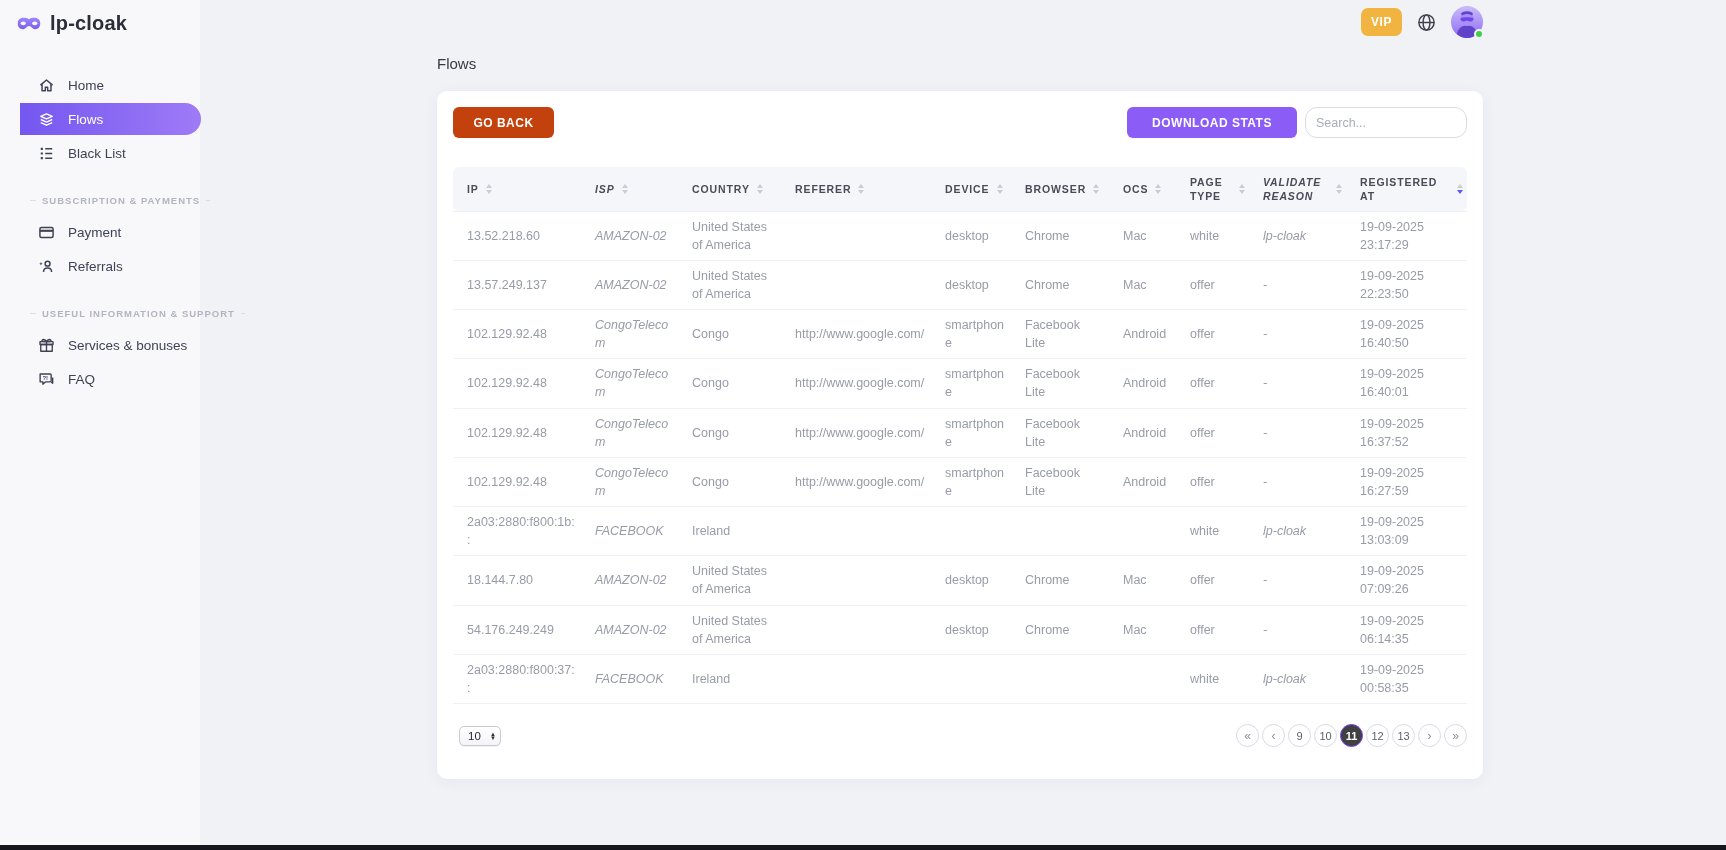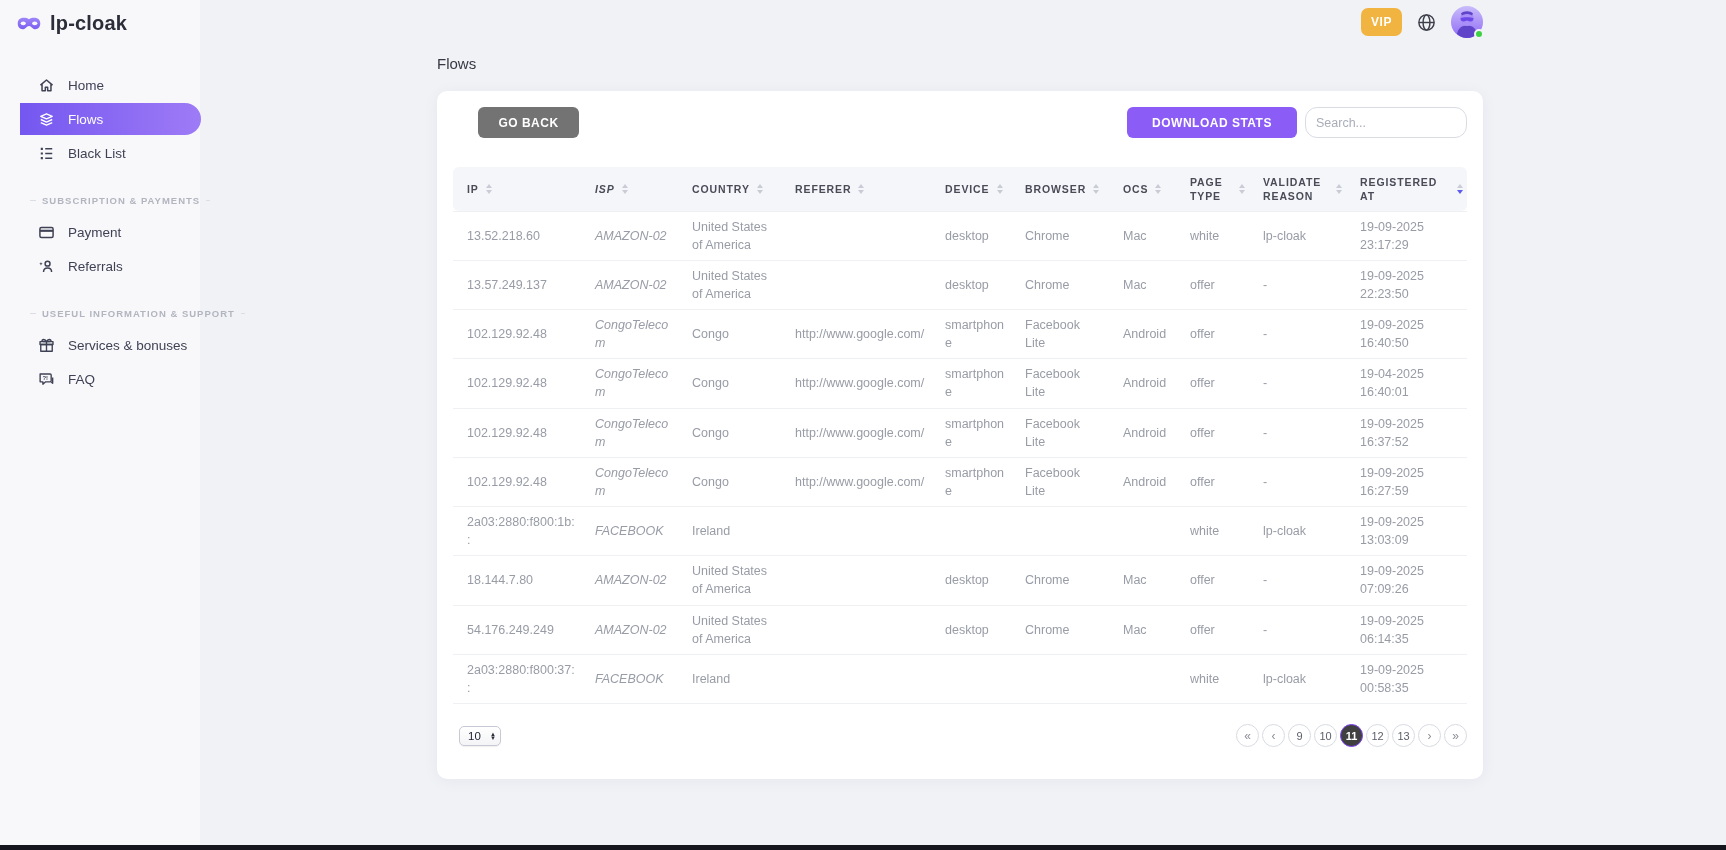--- a/index.html
+++ b/index.html
@@ -62,40 +62,40 @@
     margin-top:19px; background:#fff; border-radius:10px;
     box-shadow:0 2px 16px rgba(30,30,70,.05);
     padding:16px 16px 32px 16px;
   }
   .toolbar { display:flex; align-items:center; }
   .btn {
     border:none; cursor:pointer; font-family:inherit; color:#fff;
     font-size:12px; font-weight:bold; letter-spacing:0.5px;
     height:31px; border-radius:6px; padding:0 16px;
   }
-  .btn-back { background:#737373; width:101px;margin-left:25px; }
+  .btn-back { background:#c2410c; width:101px; }
   .btn-download { background:#8b5cf6; width:170px; margin-left:auto; }
   .search-input {
     margin-left:8px; width:162px; height:31px;
     border:1px solid #d9dce3; border-radius:12px; background:#fff;
     font-family:inherit; font-size:12.5px; color:#3c3e4a; padding:0 10px; outline:none;
   }
   .search-input::placeholder { color:#a9adb8; }
 
   
   table { width:100%; border-collapse:collapse; table-layout:fixed; margin-top:29px; }
   th:nth-child(1), td:nth-child(1){ width:128px; }
   th:nth-child(2), td:nth-child(2){ width:97px;font-style:italic; }
   th:nth-child(3), td:nth-child(3){ width:103px; }
   th:nth-child(4), td:nth-child(4){ width:150px; }
   th:nth-child(5), td:nth-child(5){ width:80px; }
   th:nth-child(6), td:nth-child(6){ width:98px; }
   th:nth-child(7), td:nth-child(7){ width:67px; }
   th:nth-child(8), td:nth-child(8){ width:73px; }
-  th:nth-child(9), td:nth-child(9){ width:97px; }
+  th:nth-child(9), td:nth-child(9){ width:97px;font-style:italic; }
   thead th {
     background:#f5f6fa; height:44px; text-align:left;
     padding:4px 4px 4px 14px; cursor:pointer;
   }
   thead th:first-child { border-radius:6px 0 0 6px; }
   thead th:last-child  { border-radius:0 6px 6px 0; }
   .th-inner { display:flex; align-items:center; gap:7px; }
   .th-label {
     font-size:10.5px; font-weight:bold; letter-spacing:0.9px;
     color:#494b57; text-transform:uppercase; line-height:1.35;
@@ -399,21 +399,21 @@
           <tr>
             <td>102.129.92.48</td>
             <td>CongoTelecom</td>
             <td>Congo</td>
             <td>http://www.google.com/</td>
             <td>smartphone</td>
             <td>Facebook Lite</td>
             <td>Android</td>
             <td>offer</td>
             <td>-</td>
-            <td>19-04-2025 16:40:01</td>
+            <td>19-09-2025 16:40:01</td>
           </tr>
           <tr>
             <td>102.129.92.48</td>
             <td>CongoTelecom</td>
             <td>Congo</td>
             <td>http://www.google.com/</td>
             <td>smartphone</td>
             <td>Facebook Lite</td>
             <td>Android</td>
             <td>offer</td>

